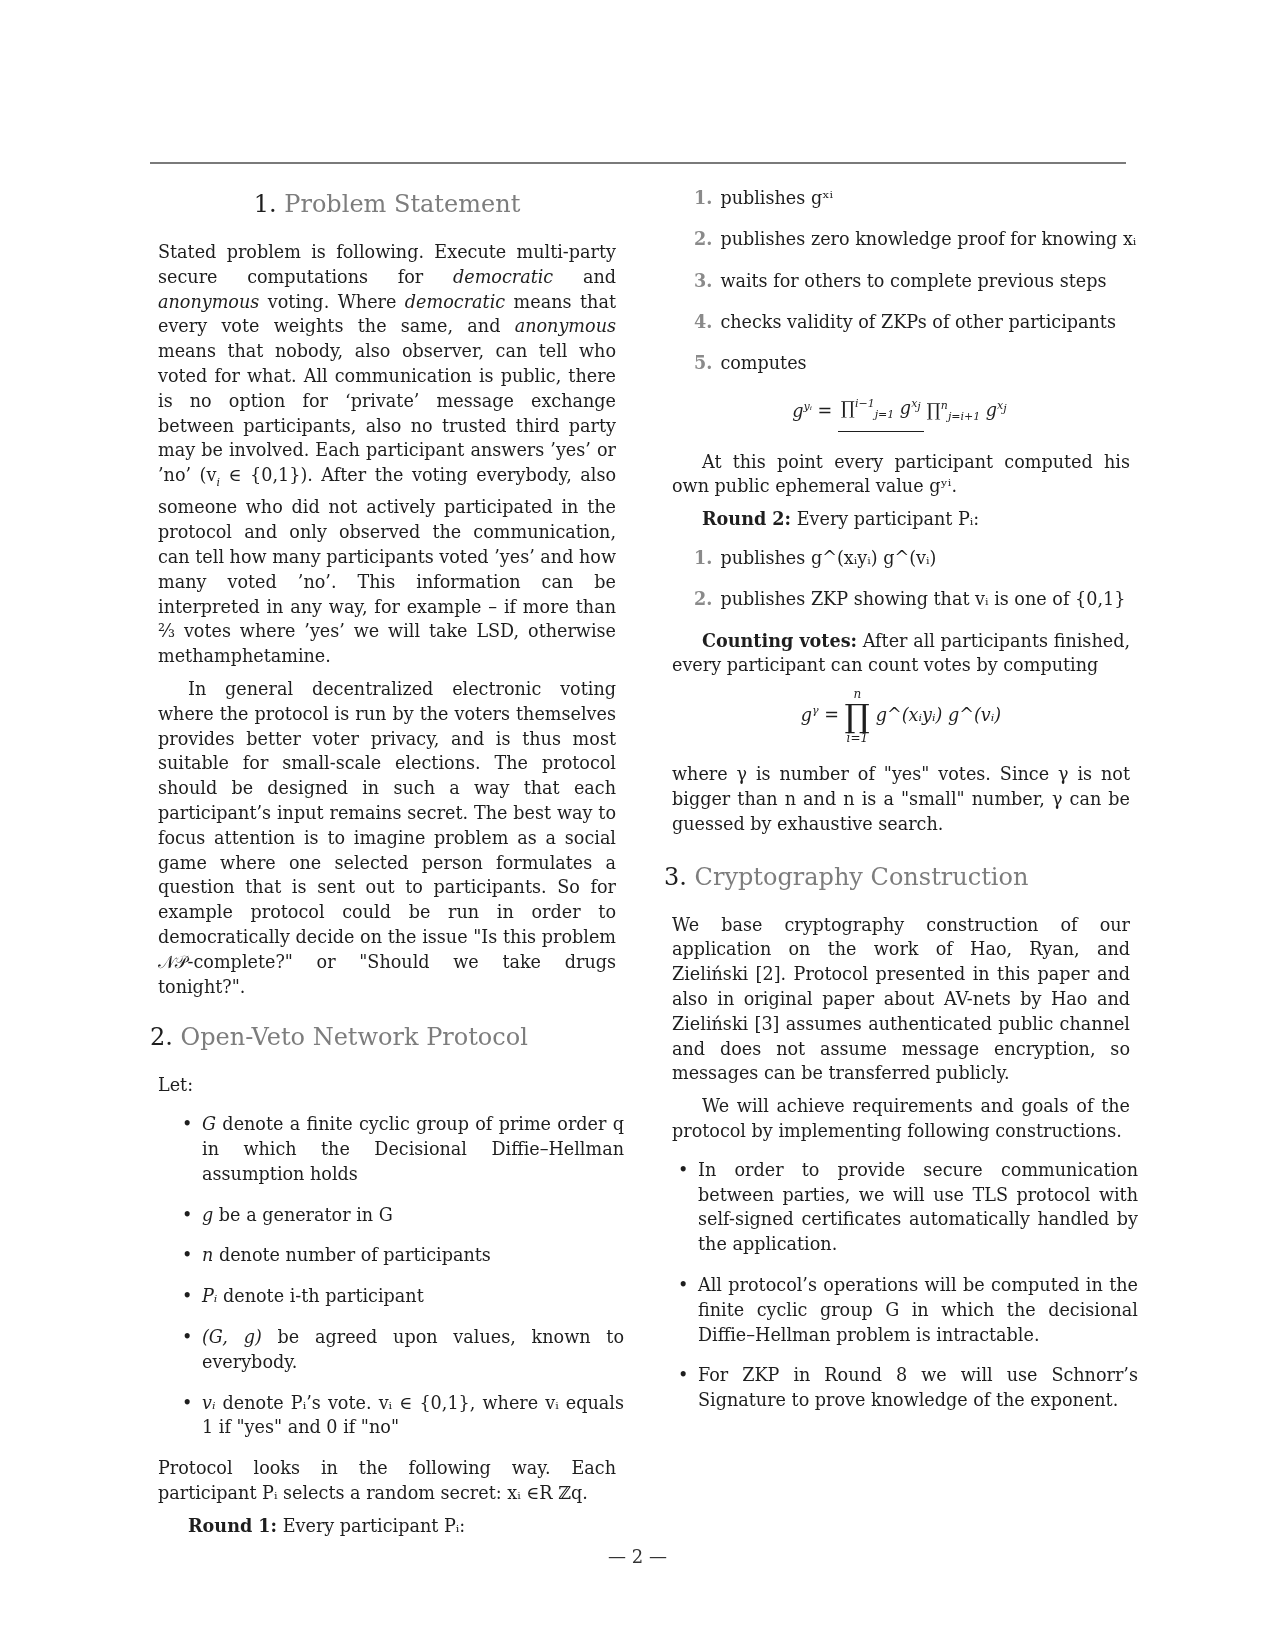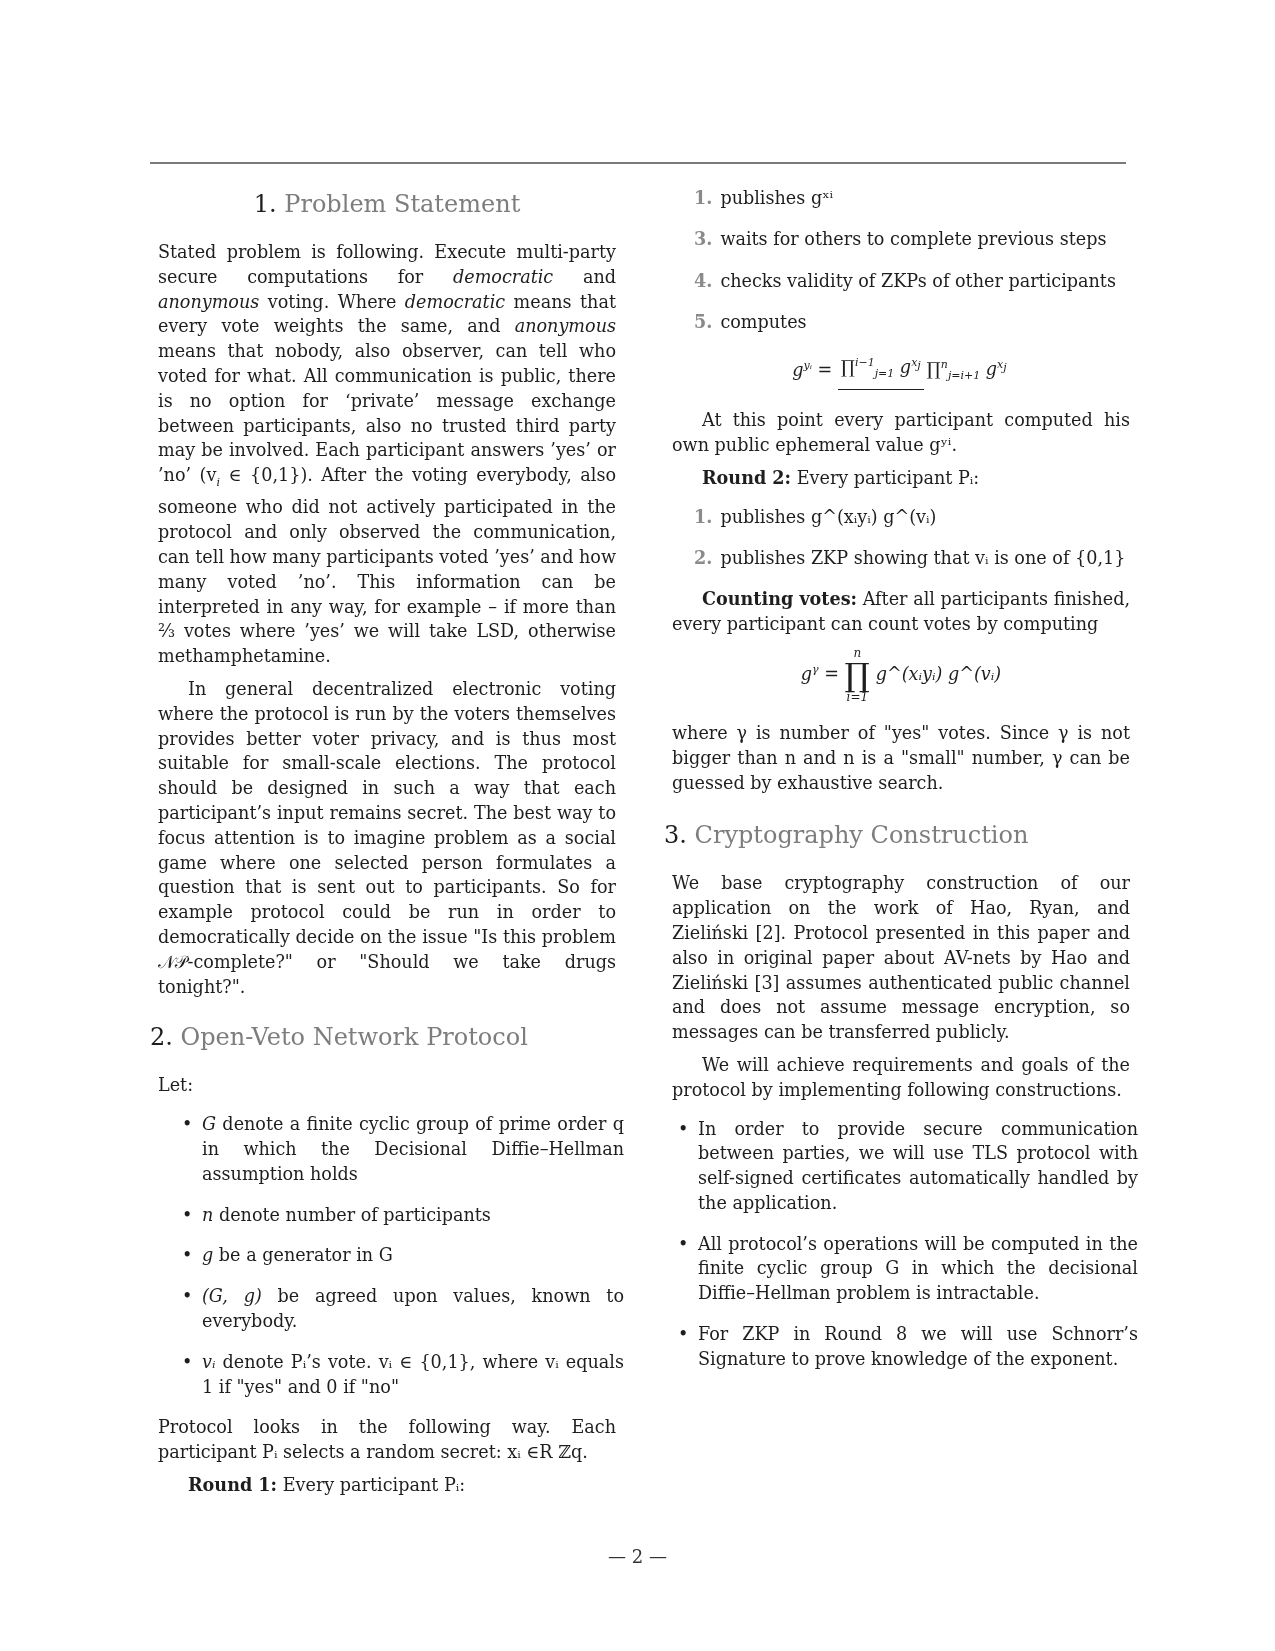--- a/index.html
+++ b/index.html
@@ -49,32 +49,34 @@
   <p><span>Stated problem is following. Execute multi-party secure computations for </span><em>democratic</em><span> and </span><em>anonymous</em><span> voting. Where </span><em>democratic</em><span> means that every vote weights the same, and </span><em>anonymous</em><span> means that nobody, also observer, can tell who voted for what. All communication is public, there is no option for ‘private’ message exchange between participants, also no trusted third party may be involved. Each participant answers ’yes’ or ’no’ (v</span><sub class="math">i</sub><span> ∈ {0,1}). After the voting everybody, also someone who did not actively participated in the protocol and only observed the communication, can tell how many participants voted ’yes’ and how many voted ’no’. This information can be interpreted in any way, for example – if more than ⅔ votes where ’yes’ we will take LSD, otherwise methamphetamine.</span></p>
   <p class="indent">In general decentralized electronic voting where the protocol is run by the voters themselves provides better voter privacy, and is thus most suitable for small-scale elections. The protocol should be designed in such a way that each participant’s input remains secret. The best way to focus attention is to imagine problem as a social game where one selected person formulates a question that is sent out to participants. So for example protocol could be run in order to democratically decide on the issue "Is this problem 𝒩𝒫-complete?" or "Should we take drugs tonight?".</p>
 
   <h2 style="margin-top:20px">
     <span class="num">2.</span>
     <span class="ttl">Open-Veto Network Protocol</span>
   </h2>
   <p>Let:</p>
   <ul class="bul">
     <li><span class="math">G</span><span> denote a finite cyclic group of prime order q in which the Decisional Diffie–Hellman assumption holds</span></li>
+    <li><span class="math">g</span><span> be a generator in G</span></li>
     <li><span class="math">n</span><span> denote number of participants</span></li>
-    <li><span class="math">g</span><span> be a generator in G</span></li>
+    <li><span class="math">Pᵢ</span><span> denote i-th participant</span></li>
     <li><span class="math">(G, g)</span><span> be agreed upon values, known to everybody.</span></li>
     <li><span class="math">vᵢ</span><span> denote Pᵢ’s vote. vᵢ ∈ {0,1}, where vᵢ equals 1 if "yes" and 0 if "no"</span></li>
   </ul>
   <p>Protocol looks in the following way. Each participant Pᵢ selects a random secret: xᵢ ∈R ℤq.</p>
   <p class="indent"><b>Round 1:</b><span> Every participant Pᵢ:</span></p>
 </div>
 
 <div class="col right">
   <ol class="num">
     <li><span class="n">1.</span><span>publishes gˣⁱ</span></li>
+    <li><span class="n">2.</span><span>publishes zero knowledge proof for knowing xᵢ</span></li>
     <li><span class="n">3.</span><span>waits for others to complete previous steps</span></li>
     <li><span class="n">4.</span><span>checks validity of ZKPs of other participants</span></li>
     <li><span class="n">5.</span><span>computes</span></li>
   </ol>
   <div class="eq">
     <span class="math">g</span><sup class="math">yᵢ</sup> =
     <span class="frac">
       <span class="top"><span>∏</span><sup class="math">i−1</sup><sub class="math">j=1</sub> <span class="math">g</span><sup class="math">x<sub>j</sub></sup></span>
       <span class="bot"><span>∏</span><sup class="math">n</sup><sub class="math">j=i+1</sub> <span class="math">g</span><sup class="math">x<sub>j</sub></sup></span>
     </span>

